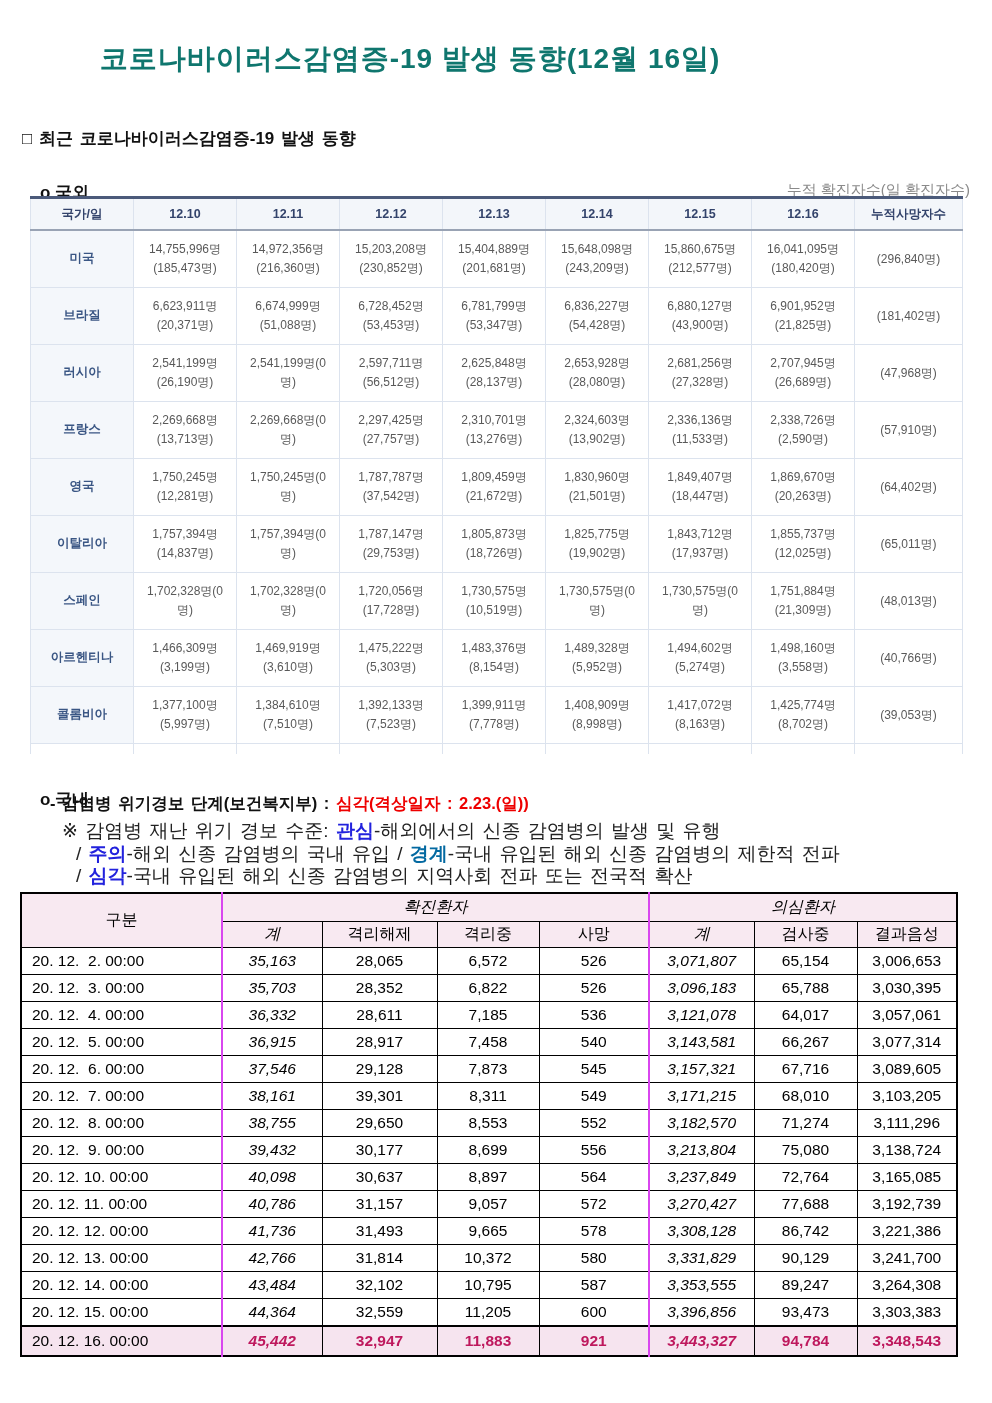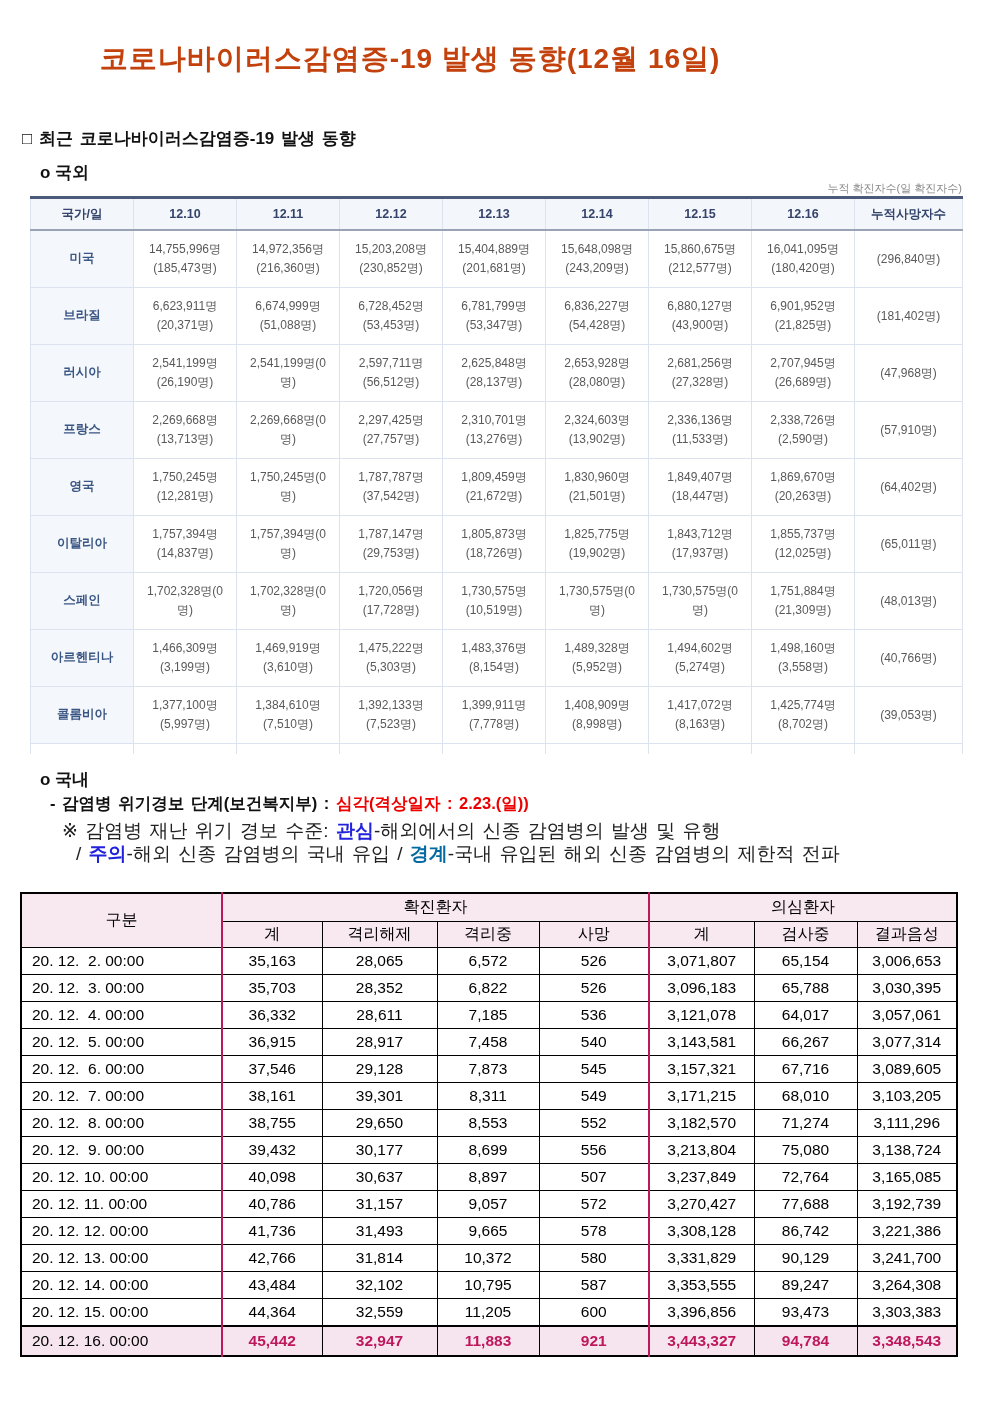--- a/index.html
+++ b/index.html
@@ -3,32 +3,32 @@
 <meta charset="utf-8">
 <style>
   html,body { margin:0; padding:0; }
   body {
     width:992px; height:1403px; position:relative; overflow:hidden;
     background:#ffffff; color:#000;
     font-family:"Liberation Sans","DejaVu Sans",sans-serif;
   }
   .title {
     position:absolute; top:40px; left:0; width:820px; text-align:center;
-    font-size:28px; font-weight:900; letter-spacing:1px; color:#c2410c;
+    font-size:28px; font-weight:900; letter-spacing:1px; color:#0f766e;
   }
   .sect-heading {
     position:absolute; top:127px; left:22px;
     font-size:17px; font-weight:700; color:#111; word-spacing:2px;
   }
-  .sub-heading { font-size:17px; font-weight:700; color:#111; }
+  .sub-heading { font-size:17px; font-weight:700; color:#111;margin-top:20px; }
   .overseas { position:absolute; top:161px; left:40px; }
   .domestic { position:absolute; top:768px; left:40px; }
   .unit-note {
-    position:absolute; top:181px; right:30px;
-    font-size:11px; color:#8a8a8a;margin-left:17px;
+    position:absolute; top:181px; right:22px;
+    font-size:15px; color:#8a8a8a;margin-left:17px;
   }
 
   
   table.intl {
     position:absolute; top:196px; left:30px; width:932px;
     border-collapse:collapse; table-layout:fixed;
     border-top:3px solid #4B5A7A;
     border-left:1px solid #DCE3EE; border-right:1px solid #DCE3EE;
   }
   .intl th {
@@ -71,21 +71,21 @@
     background:#F8E9F1; color:#000; font-weight:400; font-size:16px;
     border:1px solid #000; padding:0;
   }
   .dom thead tr:nth-child(1) th { height:27px; }
   .dom thead tr:nth-child(2) th { height:25px; }
   .dom td {
     border:1px solid #000; height:26px; font-size:15.5px; color:#000;
     text-align:center; vertical-align:middle; padding:0; overflow:hidden;
   }
   .dom td.date { text-align:left; padding-left:10px; white-space:pre; }
-  .dom td.gb, .dom th.gb { border-left:2px solid #be185d; }
+  .dom td.gb, .dom th.gb { border-left:2px solid #d946ef;font-style:italic; }
   .dom tr.hl td { background:#F6E4EF; border-top:2px solid #000; height:28px; }
   .dom tr.hl td.num { color:#be185d; font-weight:700; }
 </style>
 </head>
 <body>
 
 <div class="title">코로나바이러스감염증-19 발생 동향(12월 16일)</div>
 <div class="sect-heading">□ 최근 코로나바이러스감염증-19 발생 동향</div>
 <div class="sub-heading overseas">o 국외</div>
 <div class="unit-note">누적 확진자수(일 확진자수)</div>
@@ -284,20 +284,21 @@
     </tbody>
 </table>
 
 <div class="sub-heading domestic">o 국내</div>
 
 <div class="alert-line"><span>- 감염병 위기경보 단계(보건복지부) : </span><span class="red">심각(격상일자 : 2.23.(일))</span></div>
 
 <div class="advisory-notes">
     <div class="note-line note-0"><span>※ 감염병 재난 위기 경보 수준: </span><span class="kw" style="color: rgb(34, 34, 221);">관심</span><span>-해외에서의 신종 감염병의 발생 및 유행</span></div>
     <div class="note-line note-1"><span>/ </span><span class="kw" style="color: rgb(34, 34, 221); text-align: center;">주의</span><span>-해외 신종 감염병의 국내 유입 / </span><span class="kw" style="color: #0369a1;">경계</span><span>-국내 유입된 해외 신종 감염병의 제한적 전파</span></div>
+    <div class="note-line note-2"><span>/ </span><span class="kw" style="color: rgb(34, 34, 221);">심각</span><span>-국내 유입된 해외 신종 감염병의 지역사회 전파 또는 전국적 확산</span></div>
   </div>
 
 <table class="dom">
   <colgroup>
     <col style="width:201px">
       <col style="width:100px">
       <col style="width:115px">
       <col style="width:102px">
     <col style="width:110px">
       <col style="width:105px">
@@ -399,21 +400,21 @@
         <td class="num">556</td>
         <td class="num gb">3,213,804</td>
         <td class="num">75,080</td>
         <td class="num">3,138,724</td>
       </tr>
       <tr>
         <td class="date">20. 12. 10. 00:00</td>
         <td class="num gb">40,098</td>
         <td class="num">30,637</td>
         <td class="num">8,897</td>
-        <td class="num">507</td>
+        <td class="num">564</td>
         <td class="num gb">3,237,849</td>
         <td class="num">72,764</td>
         <td class="num">3,165,085</td>
       </tr>
       <tr>
         <td class="date">20. 12. 11. 00:00</td>
         <td class="num gb">40,786</td>
         <td class="num">31,157</td>
         <td class="num">9,057</td>
         <td class="num">572</td>

